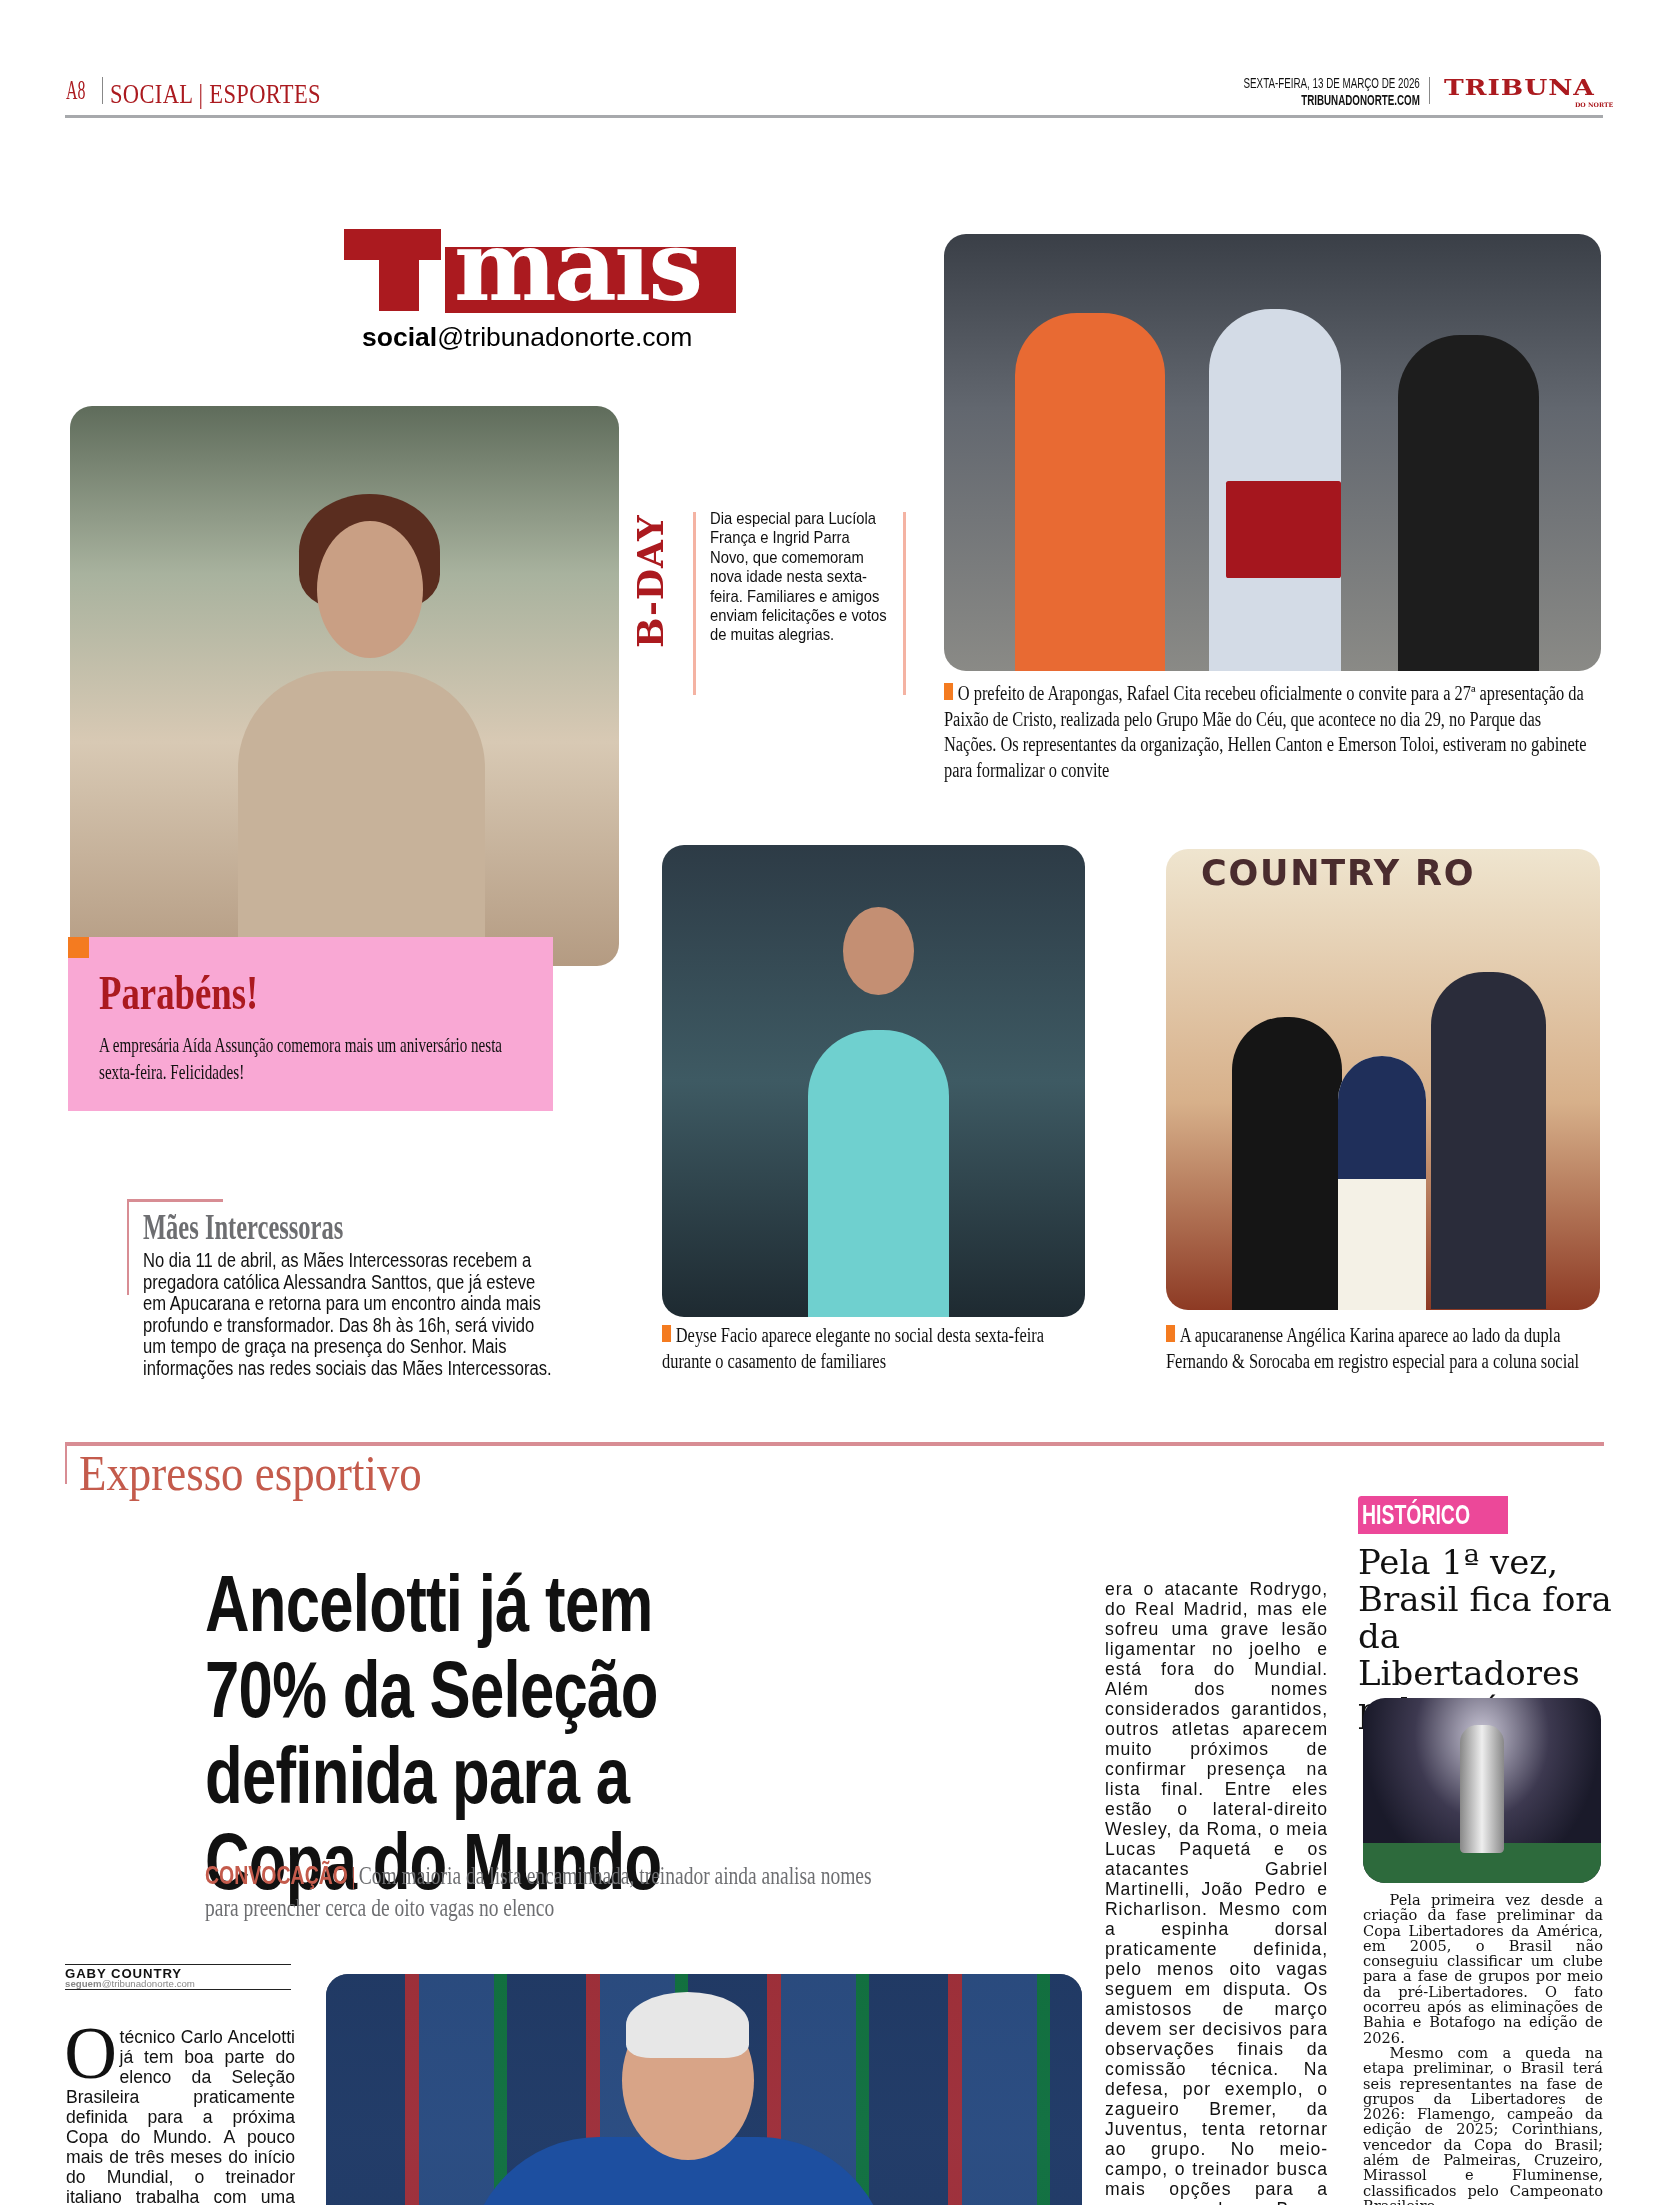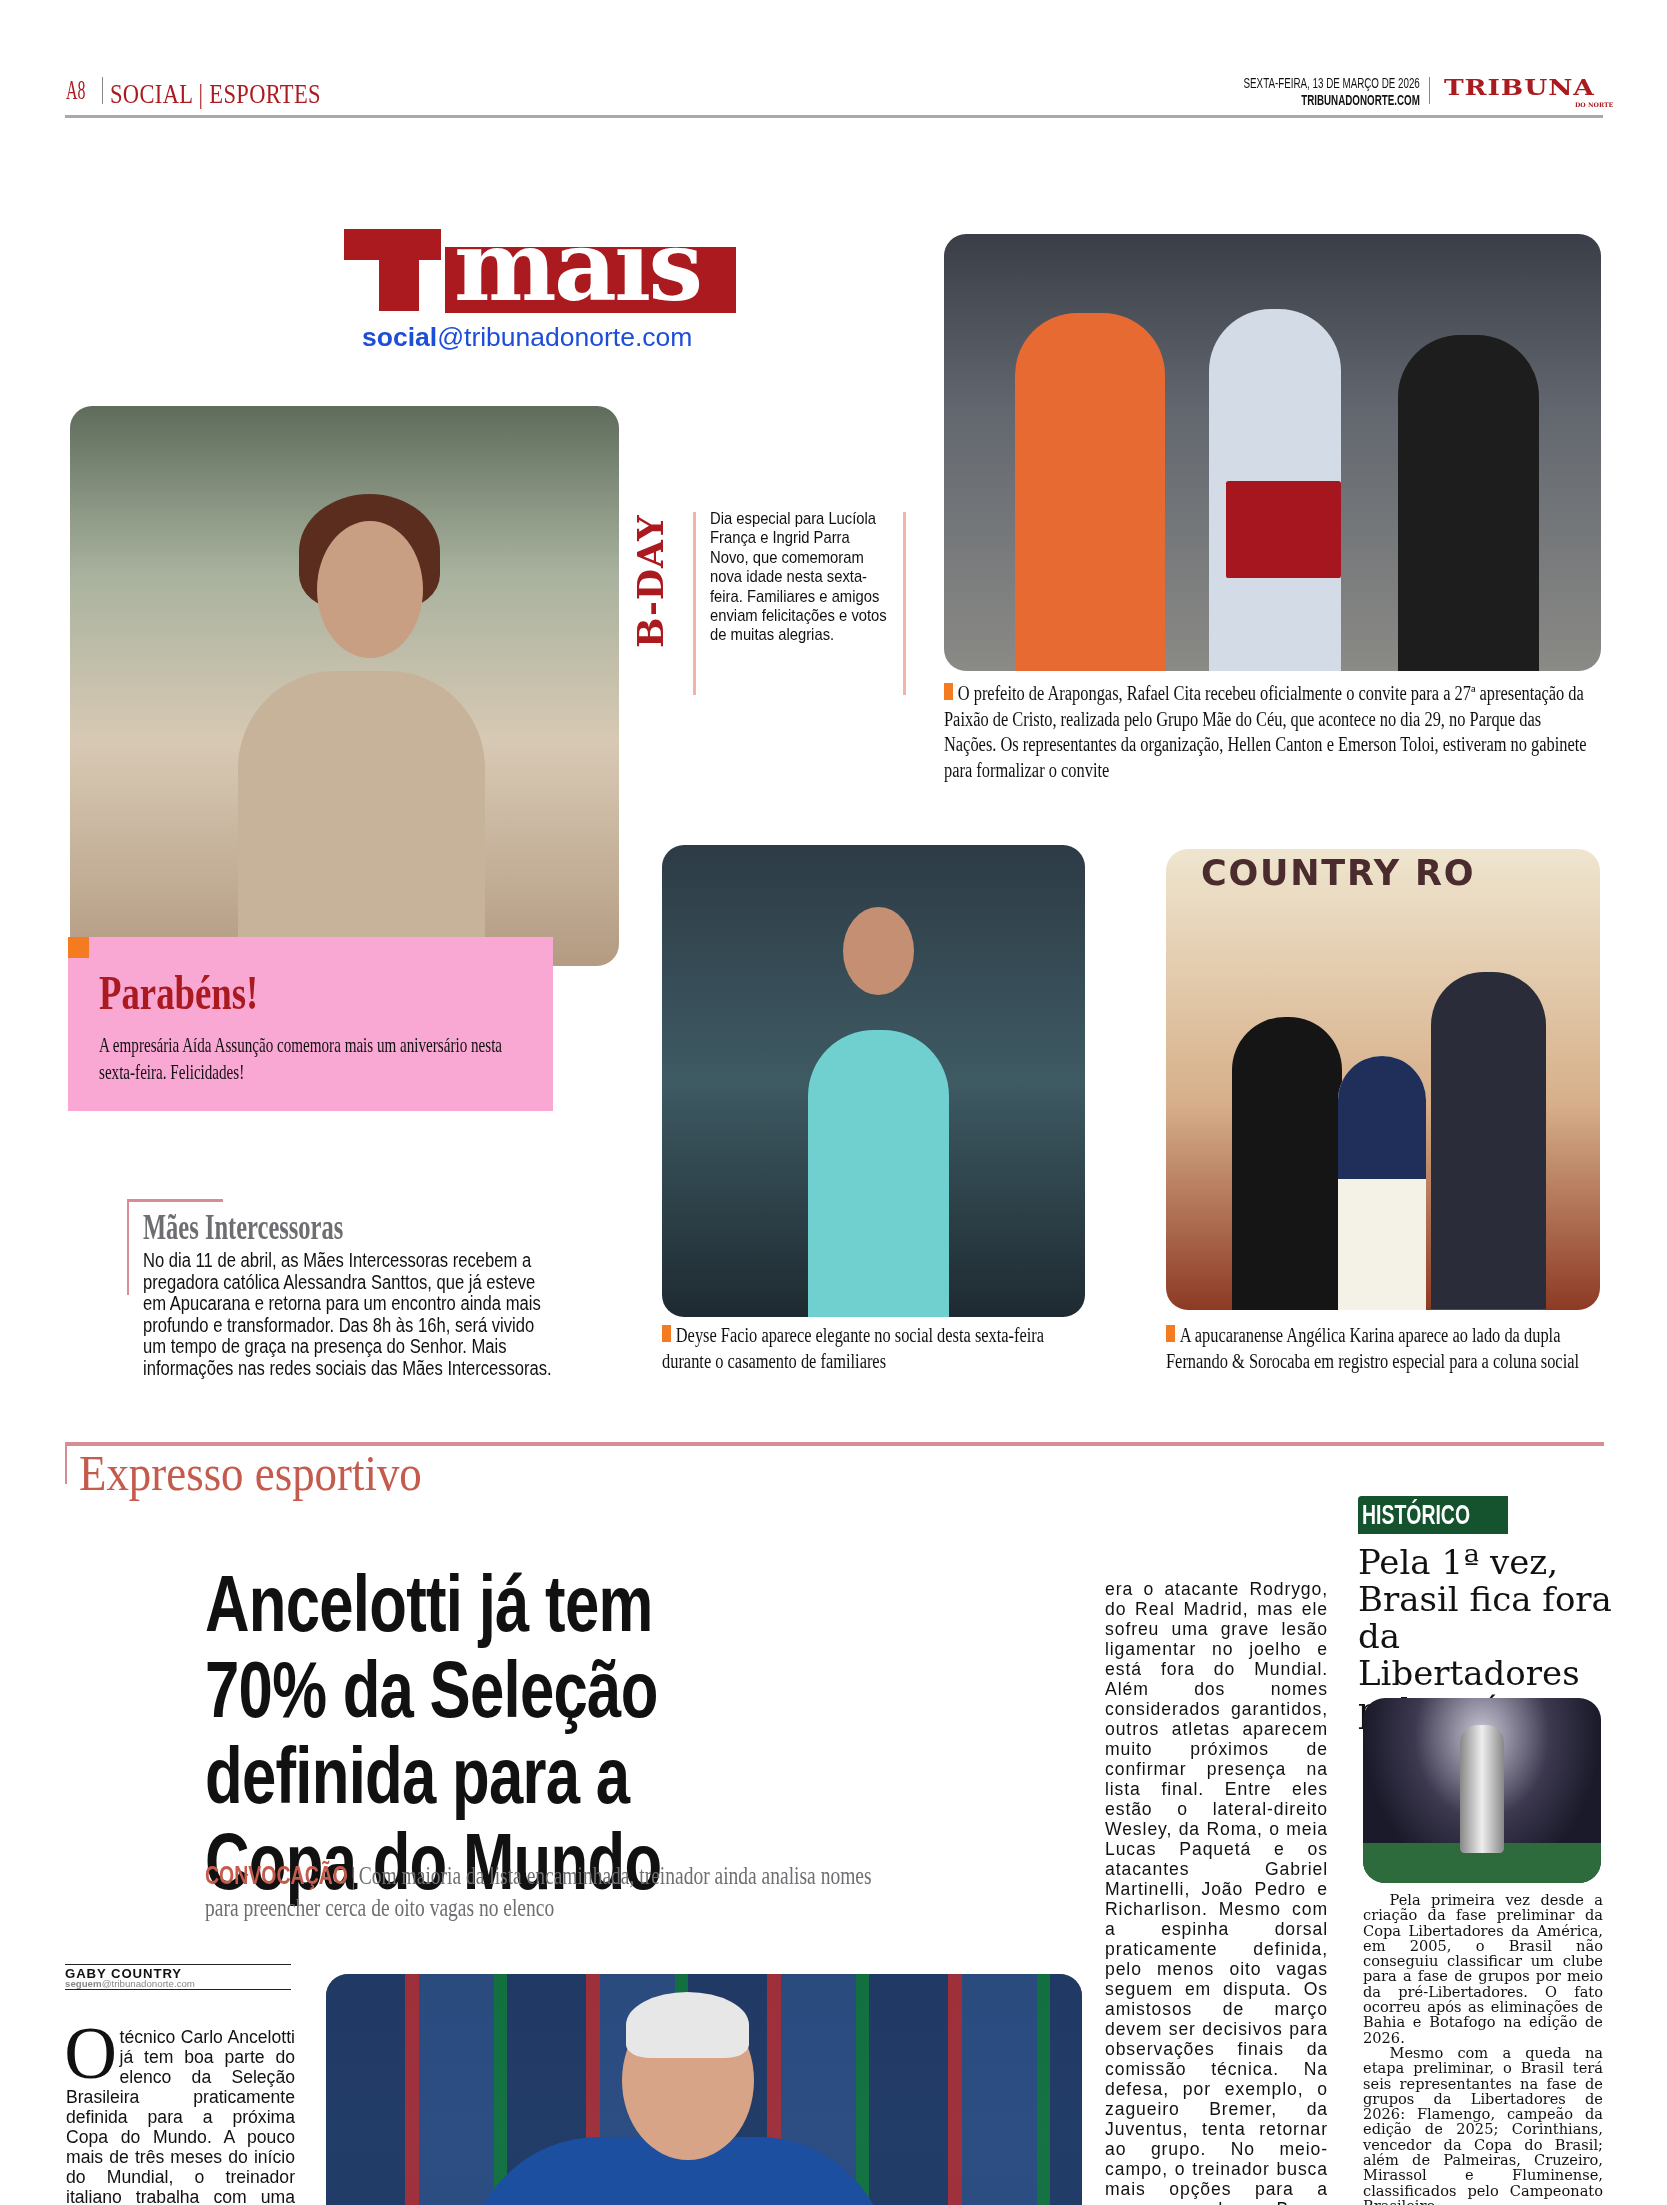--- a/index.html
+++ b/index.html
@@ -16,21 +16,21 @@
   #pg-div2{left:1429px;top:77px;width:1.3px;height:26.5px;background:#888;}
   #logo{left:1444px;top:74px;font-family:"DejaVu Serif",serif;font-weight:900;font-size:26.5px;color:#ab1a1f;letter-spacing:0.9px;transform:scaleY(.85);transform-origin:top;}
   #logo-sub{left:1575px;top:101px;font-family:"DejaVu Serif",serif;font-weight:900;font-size:6.2px;color:#ab1a1f;}
 
   
   #tmais{left:344px;top:229px;width:393px;height:88px;}
   #tmais .t{position:absolute;left:0;top:0;width:97px;height:82px;background:#ab1a1f;}
   #tmais .t-stem{position:absolute;left:35px;top:0;width:40px;height:82px;background:#ab1a1f;}
   #tmais .box{position:absolute;left:101px;top:17.6px;width:291px;height:66px;background:#ab1a1f;}
   #tmais .word{position:absolute;left:110px;top:-11px;font-family:"DejaVu Serif",serif;font-weight:bold;font-size:97px;color:#fff;line-height:97px;letter-spacing:-2.6px;}
-  #tmais-email{left:362px;top:322px;font-size:26.5px;color:#1d4ed8;white-space:nowrap;}
+  #tmais-email{left:362px;top:322px;font-size:26.5px;color:#000000;white-space:nowrap;}
   #tmais-email b{font-weight:bold;}
 
   
   .photo{position:absolute;overflow:hidden;border-radius:22px;}
   #photo-aida{left:70px;top:406px;width:549px;height:560px;background:linear-gradient(180deg,#5f6c5b 0%,#a8b29e 30%,#d8c9b4 60%,#b49b82 100%);}
   #photo-aida .face{position:absolute;left:247px;top:115px;width:106px;height:137px;border-radius:50%;background:#c99f84;}
   #photo-aida .hair{position:absolute;left:229px;top:88px;width:141px;height:115px;border-radius:50% 50% 30% 30%;background:#5a2d1f;}
   #photo-aida .body{position:absolute;left:168px;top:265px;width:247px;height:309px;border-radius:97px 97px 0 0;background:#c7b29a;}
   #photo-cristo{left:944px;top:234px;width:657px;height:437px;background:linear-gradient(180deg,#3a3f47 0%,#62676f 40%,#8a8a86 100%);}
   #photo-cristo .p{position:absolute;border-radius:62px 62px 0 0;}
@@ -88,21 +88,21 @@
   #col5{left:1105px;top:1579px;width:223px;font-size:17.6px;line-height:10px;letter-spacing:0.9px;}
   #col5 p{line-height:20px;}
 
   #photo-ancelotti{left:326px;top:1974px;width:756px;height:468px;background:linear-gradient(180deg,#24324f 0%,#32476e 35%,#1b2a4e 100%);}
   #photo-ancelotti .wall{position:absolute;left:0;top:0;width:100%;height:60%;background:repeating-linear-gradient(90deg,#203b68 0 79px,#b22f35 79px 93px,#2b4f86 93px 168px,#0f7a3c 168px 181px);opacity:.85;}
   #photo-ancelotti .head{position:absolute;left:296px;top:26.5px;width:132px;height:159px;border-radius:50%;background:#d8a487;}
   #photo-ancelotti .hair{position:absolute;left:300px;top:17.6px;width:123px;height:66px;border-radius:50% 50% 20% 20%;background:#e7e7e7;}
   #photo-ancelotti .jacket{position:absolute;left:141px;top:163px;width:423px;height:309px;border-radius:132px 132px 0 0;background:#1d4fa0;}
 
   
-  #hist-tag{left:1358px;top:1496px;width:150px;height:38px;background:#14532d;border-radius:3.5px 0 0 0;}
+  #hist-tag{left:1358px;top:1496px;width:150px;height:38px;background:#ec4899;border-radius:3.5px 0 0 0;}
   #hist-tag span{position:absolute;left:4.4px;top:3.5px;color:#fff;font-weight:bold;font-size:27px;transform:scaleX(.72);transform-origin:left;white-space:nowrap;}
   #hist-title{left:1358px;top:1544px;width:265px;font-family:"DejaVu Serif",serif;font-size:34px;line-height:37px;}
   #photo-trophy{left:1363px;top:1698px;width:238px;height:185px;background:radial-gradient(ellipse at 50% 20%,#c9c6d6 0%,#3d3950 40%,#1a1a2a 70%),#1a1a2a;}
   #photo-trophy .field{position:absolute;left:0;bottom:0;width:100%;height:40px;background:#2d6a3c;}
   #photo-trophy .cup{position:absolute;left:97px;top:26.5px;width:44px;height:128px;background:linear-gradient(90deg,#888 0%,#eee 50%,#888 100%);border-radius:17.6px 17.6px 4.4px 4.4px;}
   #hist-text{left:1363px;top:1892px;width:240px;font-family:"DejaVu Serif",serif;font-size:14.6px;line-height:15.3px;text-align:justify;}
   #hist-text p{margin:0;text-indent:26.5px;}
 </style>
 </head>
 <body>

